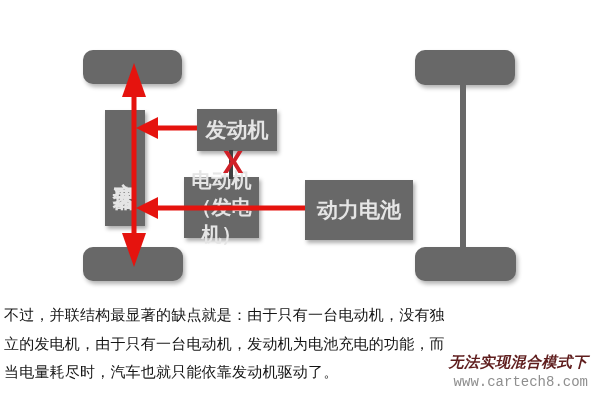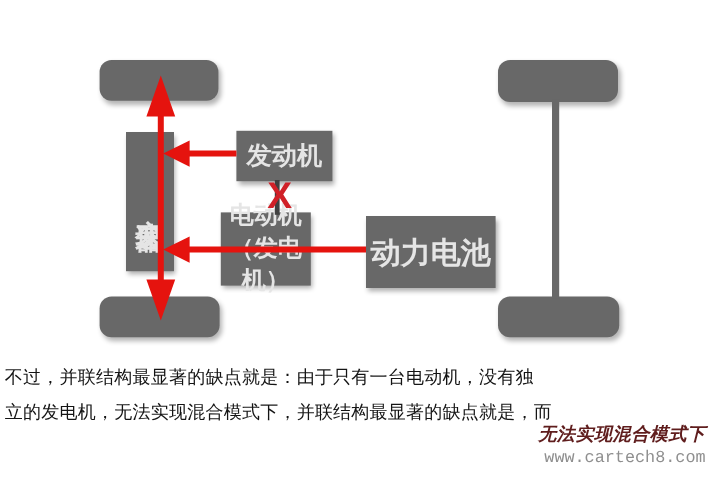--- a/index.html
+++ b/index.html
@@ -26,21 +26,21 @@
 
   .gbox{position:absolute;background:var(--box-gray);color:#e5e5e5;
         box-shadow:2px 3px 4px rgba(0,0,0,0.32);
         display:flex;align-items:center;justify-content:center;text-align:center;}
   .transmission{left:105px;top:110px;width:40px;height:116px;
         writing-mode:vertical-rl;text-orientation:upright;
         font-size:23px;font-weight:bold;letter-spacing:3px;}
   .engine{left:197px;top:109px;width:80px;height:42px;font-size:21px;font-weight:bold;}
   .motor{left:184px;top:177px;width:75px;height:61px;font-size:20px;font-weight:bold;
         flex-direction:column;line-height:27px;}
-  .battery{left:305px;top:180px;width:108px;height:60px;font-size:25px;font-weight:bold;}
+  .battery{left:305px;top:180px;width:108px;height:60px;font-size:21px;font-weight:bold;}
 
   .connector{position:absolute;left:229px;top:150px;width:4px;height:29px;background:var(--connector-gray);}
 
   .overlay{position:absolute;left:0;top:0;width:600px;height:401px;pointer-events:none;}
   .overlay .shaft{stroke:var(--arrow-red);stroke-width:5;}
   .overlay .head{fill:var(--arrow-red);}
 
   .cross{position:absolute;left:216px;top:146px;width:34px;height:34px;
         color:var(--cross-red);font-size:31px;font-weight:bold;line-height:34px;
         text-align:center;font-family:"Liberation Sans",sans-serif;}
@@ -100,21 +100,22 @@
     <g>
       <line class="shaft" x1="305" y1="208" x2="154" y2="208"></line>
       <polygon class="head" points="136,208 158,197 158,219"></polygon>
     </g>
   </svg>
 
   <div class="cross">X</div>
 
   <div class="caption">
     <div>不过，并联结构最显著的缺点就是：由于只有一台电动机，没有独</div>
-    <div>立的发电机，无法实现混合模式下，并联结构最显著的缺点就是，而</div>
+    <div>立的发电机，由于只有一台电动机，发动机为电池充电的功能，而</div>
+    <div>当电量耗尽时，汽车也就只能依靠发动机驱动了。</div>
   </div>
 
   <div class="watermark">
     <div class="wm-name">无法实现混合模式下</div>
     <div class="wm-url">www.cartech8.com</div>
   </div>
 
 </div>
 
 </body></html>

